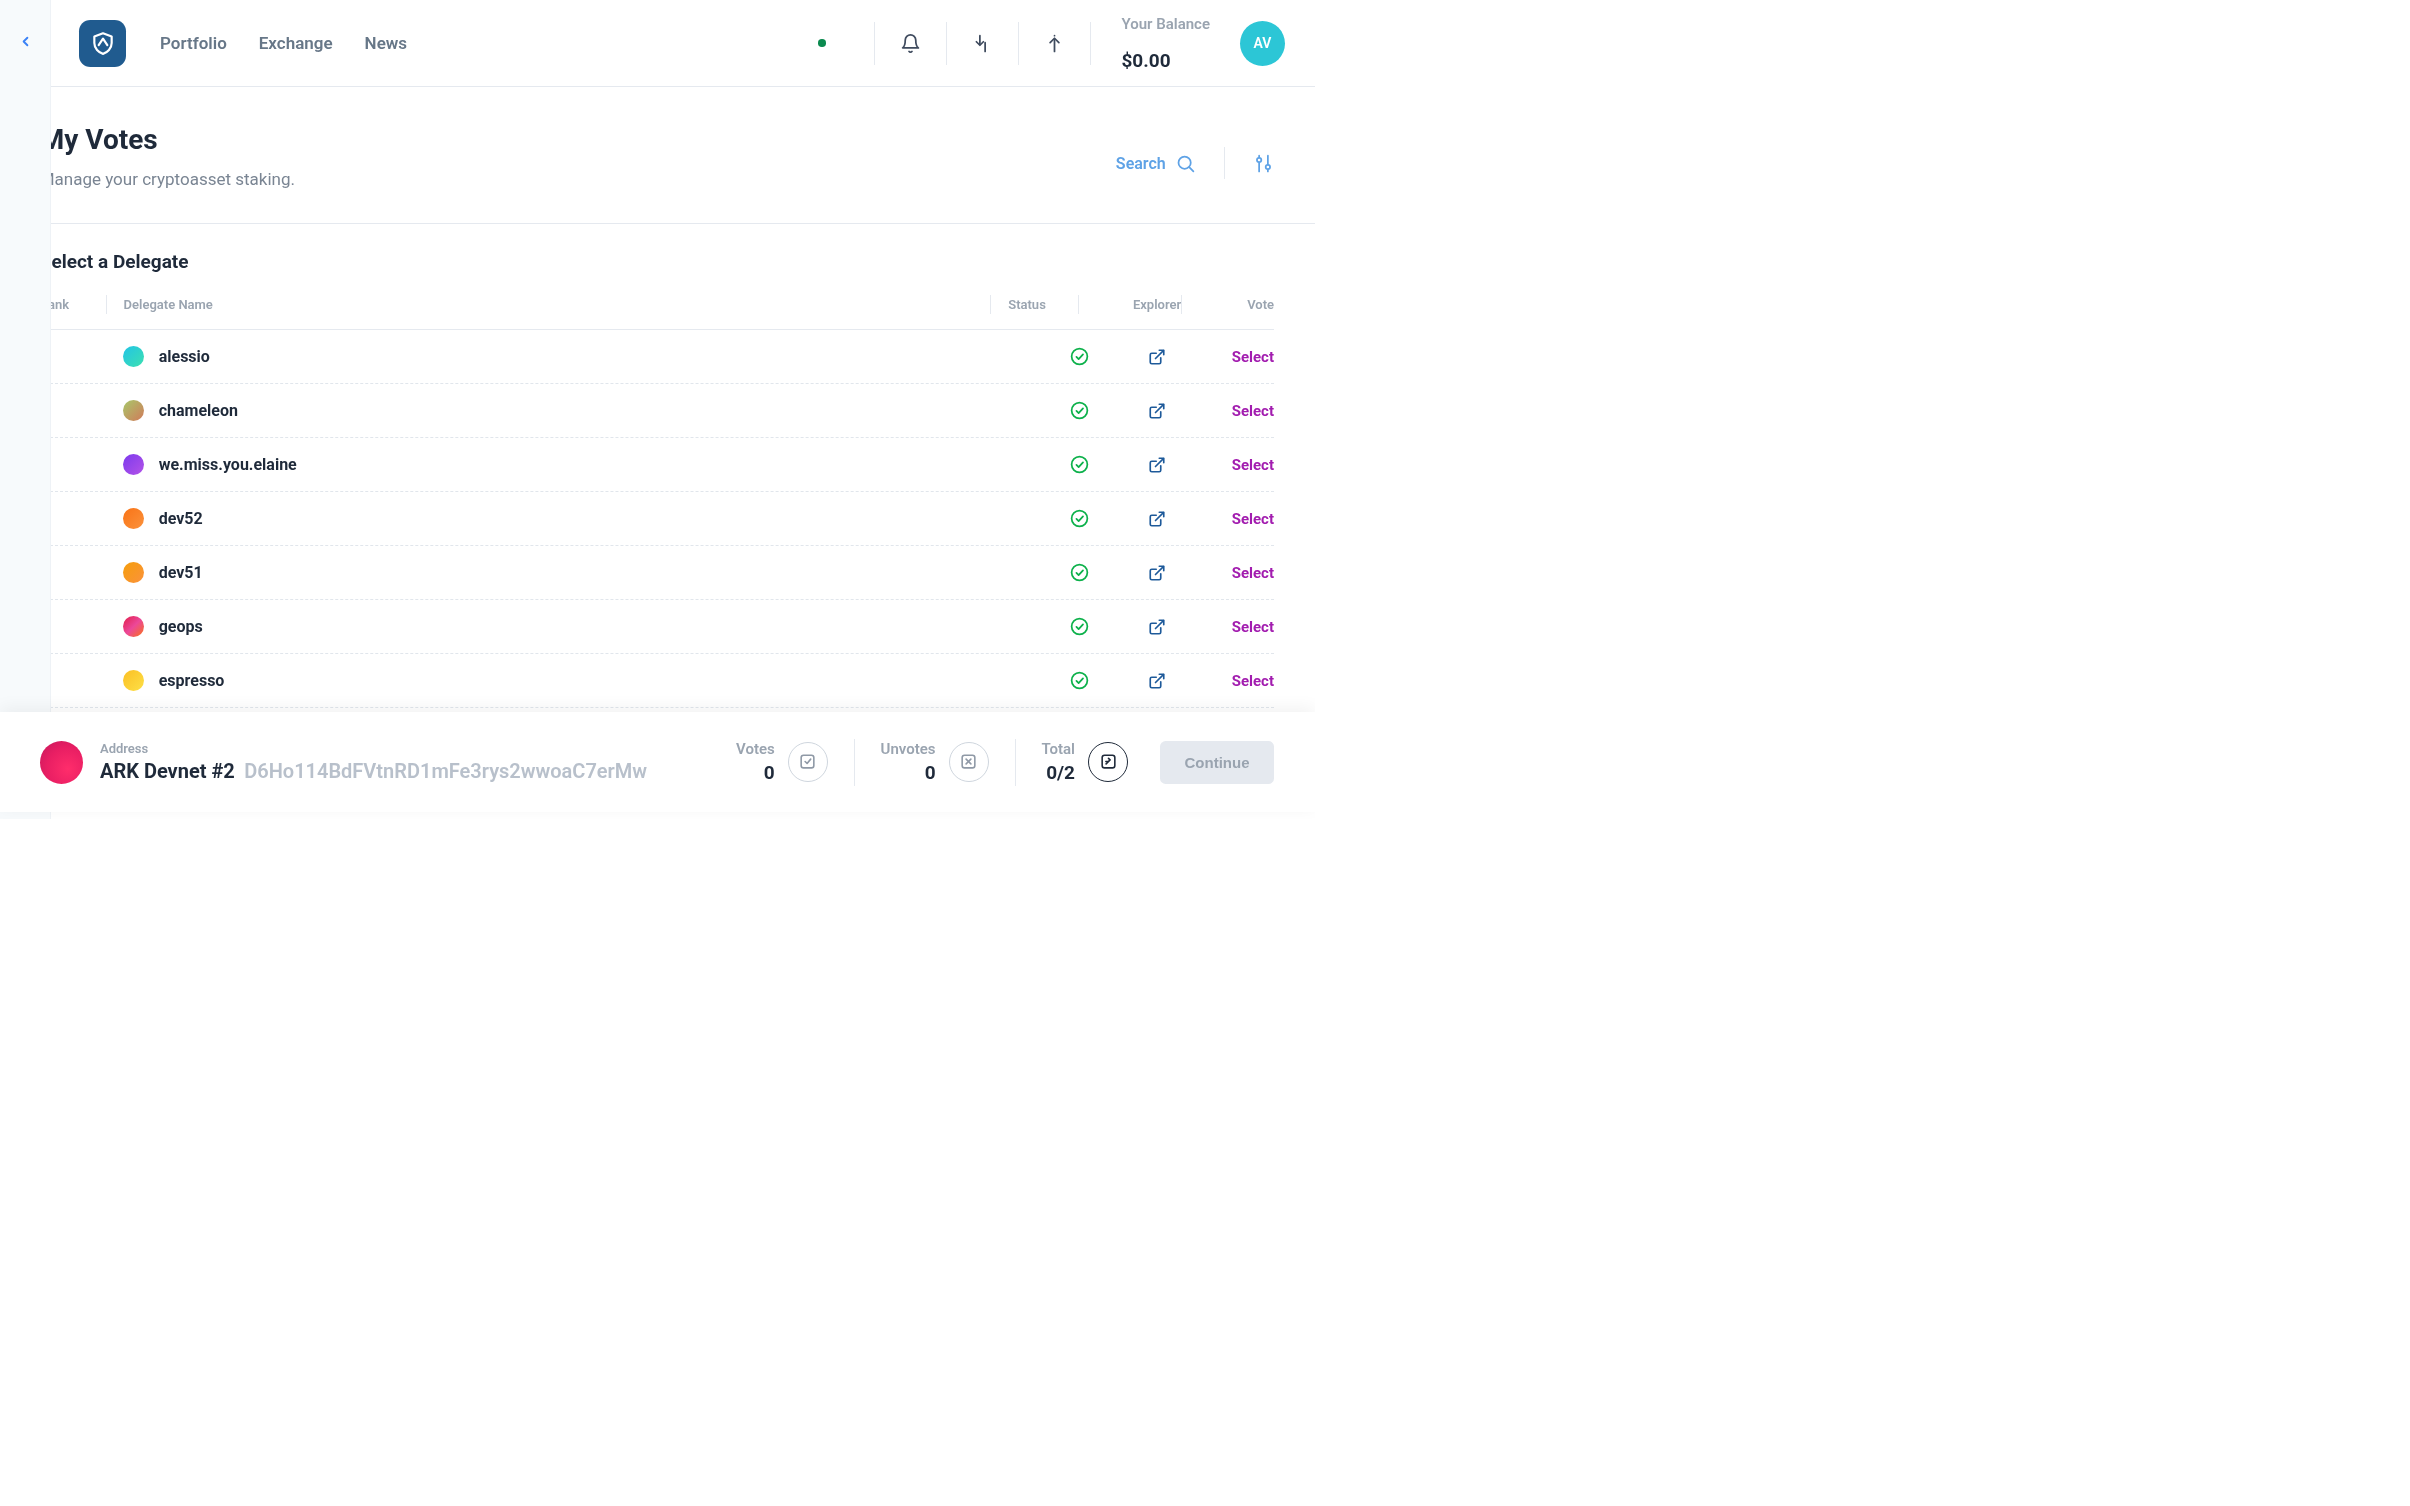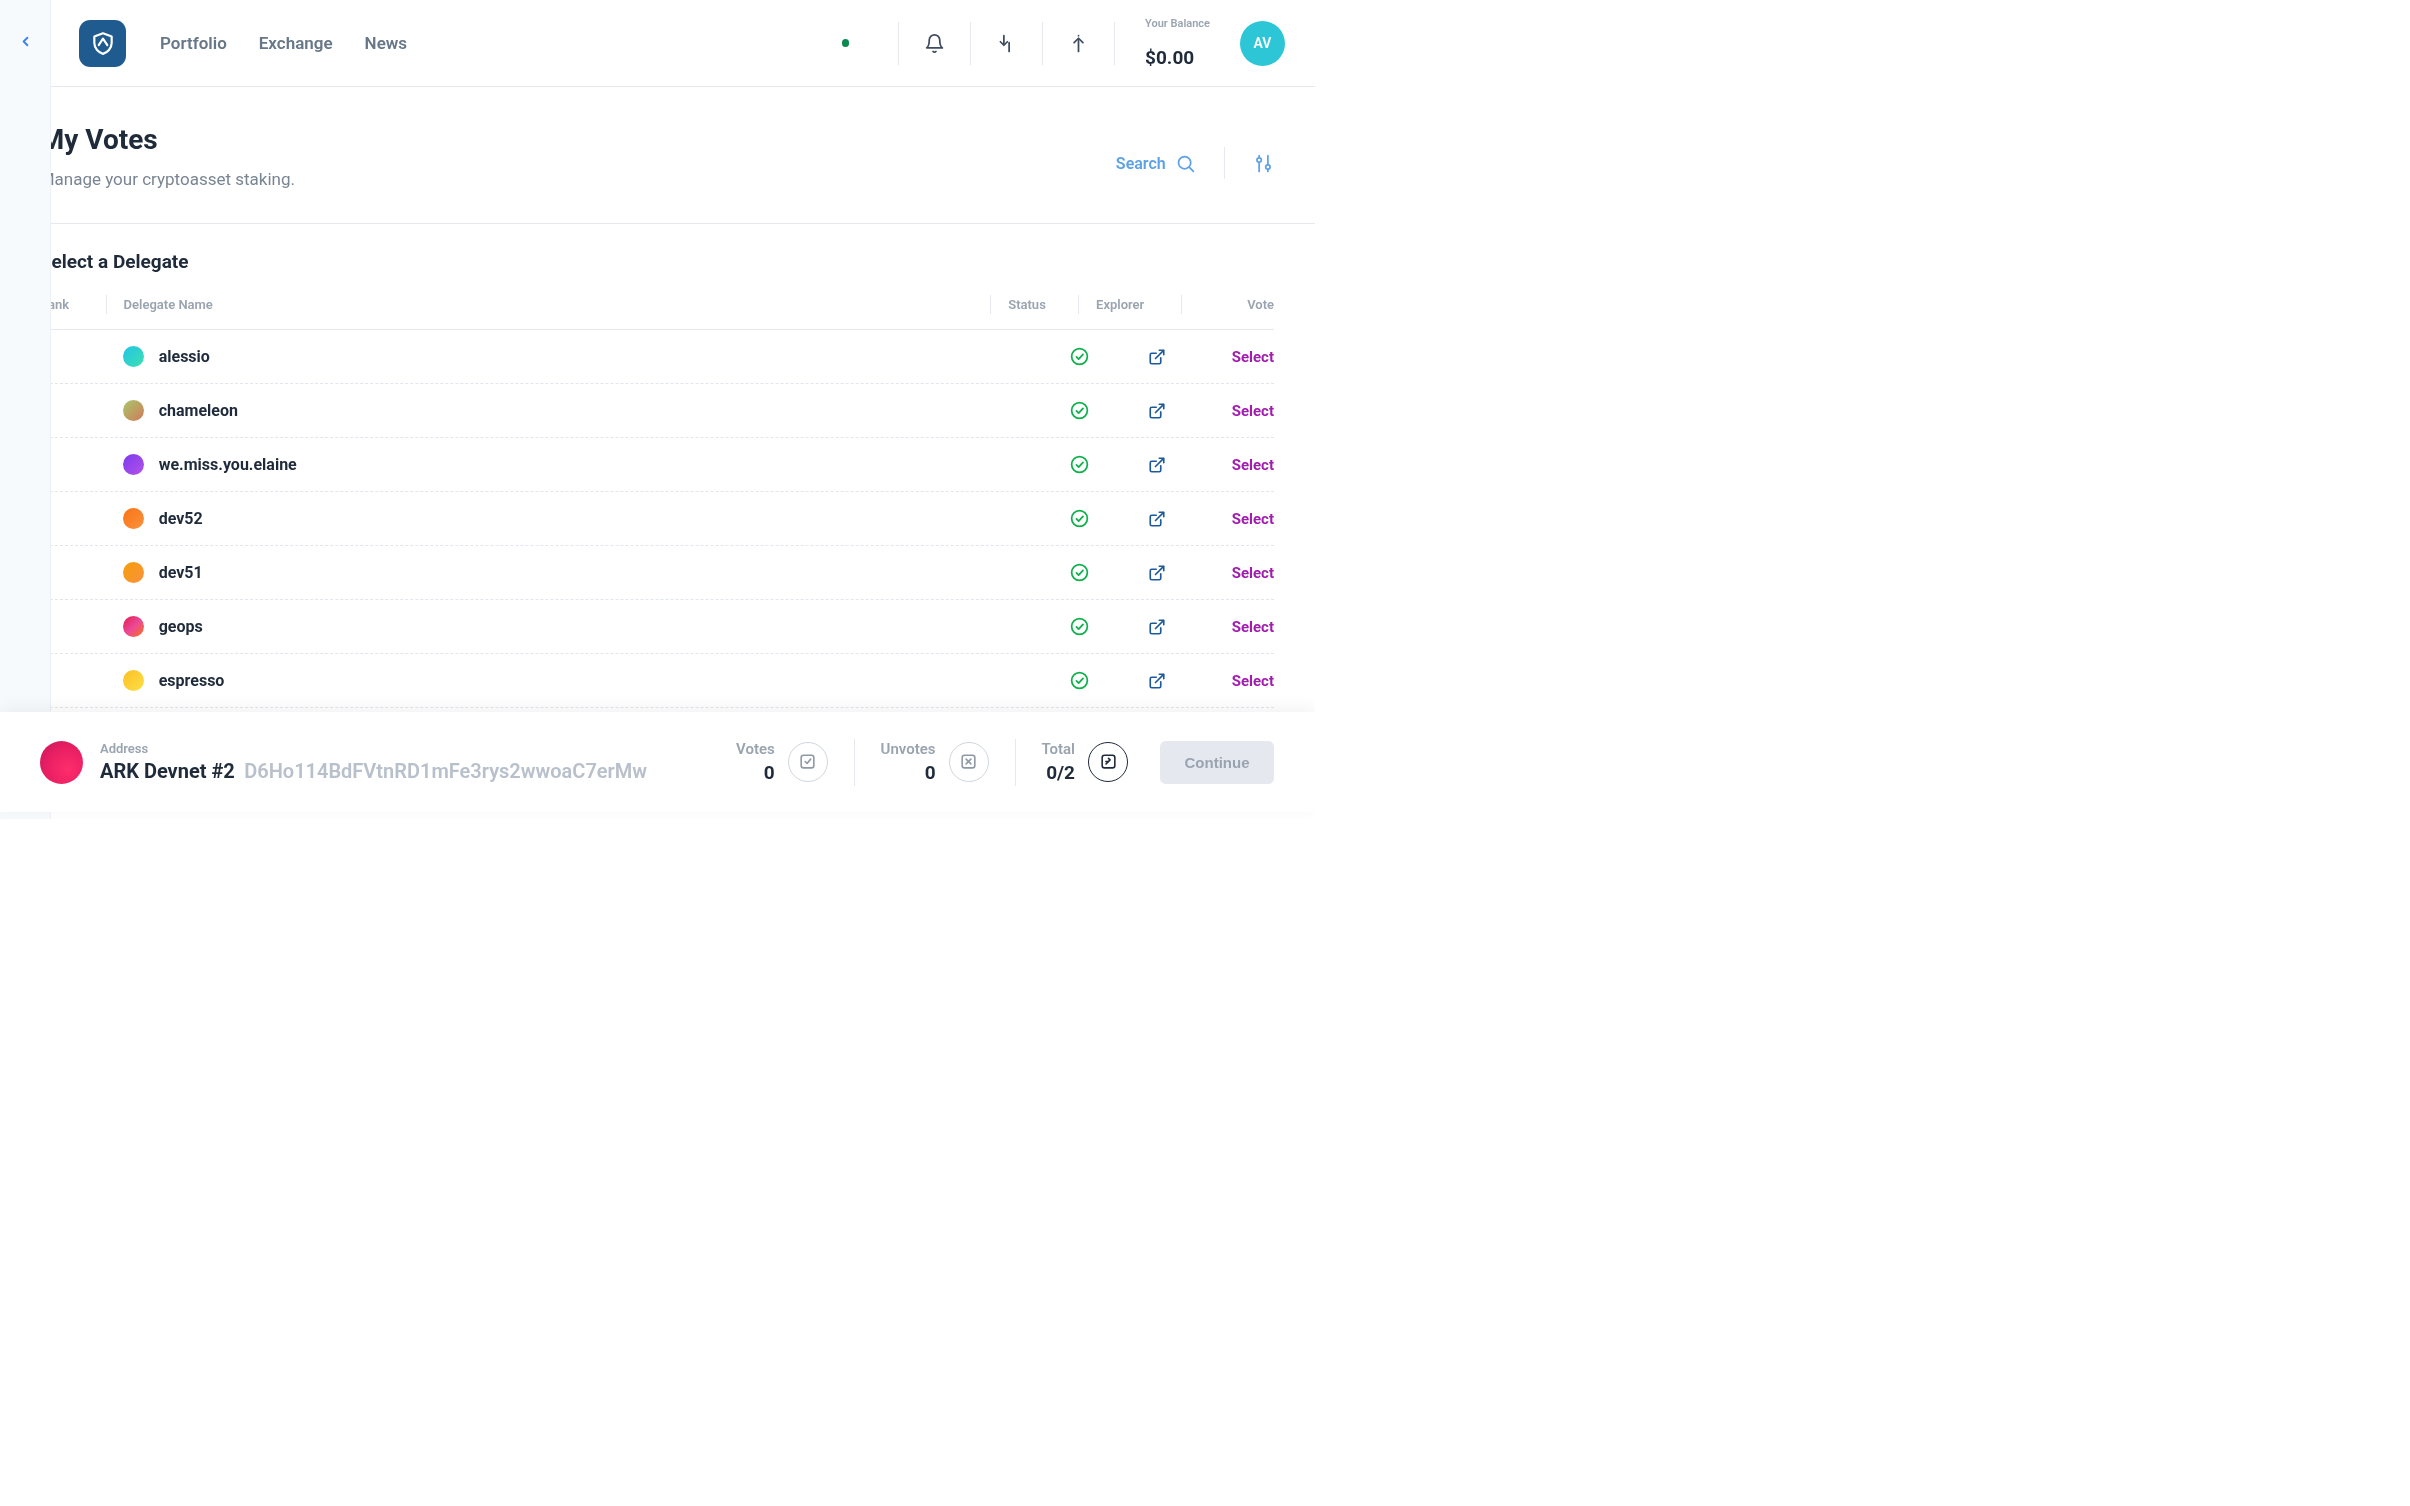--- a/index.html
+++ b/index.html
@@ -16,21 +16,21 @@
     .app-logo { width: 47px; height: 47px; border-radius: 11.3px; background: #205b8f; display: flex; align-items: center; justify-content: center; }
     .app-logo svg { width: 26px; height: 26px; color: #fff; }
     .nav-links { display: flex; gap: 32px; margin-left: 34px; }
     .nav-link { font-size: 17px; font-weight: 600; color: #677788; cursor: pointer; }
     .topbar-right { margin-left: auto; display: flex; align-items: center; }
     .status-dot { width: 7.5px; height: 7.5px; border-radius: 50%; background: #0b8a4f; margin-right: 26px; }
     .vdiv { width: 0.9px; height: 43px; background: #e5e9ef; margin: 0 22.6px; }
     .icon-btn { width: 26px; height: 26px; display: flex; align-items: center; justify-content: center; cursor: pointer; color: #3f4b5e; }
     .icon-btn svg { width: 21px; height: 21px; }
     .balance-block { margin-left: 7.5px; }
-    .balance-label { font-size: 11px; font-weight: 600; color: #9aa4b0; margin-bottom: 16px; }
+    .balance-label { font-size: 15px; font-weight: 600; color: #9aa4b0; margin-bottom: 16px; }
     .balance-value { font-size: 19px; font-weight: 700; color: #1f2a3a; }
     .avatar-button { width: 45px; height: 45px; border-radius: 50%; background: #2cc6d6; color: #fff; display: flex; align-items: center; justify-content: center; font-size: 14px; font-weight: 600; margin-left: 30px; cursor: pointer; }
     
     .content { padding: 36px 0 0; flex: 1; overflow: hidden; }
     .header-row { display: flex; align-items: flex-start; padding: 0 41px 34px 0; }
     .header-text { flex: 1; margin-left: -11.3px; }
     .page-title { font-size: 28px; font-weight: 700; color: #1f2a3a; }
     .page-subtitle { font-size: 17px; color: #7a8593; margin-top: 13px; }
     .header-actions { display: flex; align-items: center; margin-top: 24px; }
     .search-btn { display: flex; align-items: center; gap: 9.4px; color: #5ea2e6; font-size: 16px; font-weight: 600; cursor: pointer; }
@@ -40,21 +40,21 @@
     .filter-btn svg { width: 21px; height: 21px; }
     .full-divider { height: 0.9px; background: #e5e9ef; margin-left: -51px; width: calc(100% + 51px); }
     
     .section-title { font-size: 19px; font-weight: 700; color: #1f2a3a; margin: 26px 0 22.6px -11.3px; }
     .delegates-wrap { padding: 0 41px 0 0; }
     .table-header { display: flex; align-items: center; color: #9aa4b0; font-size: 13px; font-weight: 600; padding-bottom: 15px; border-bottom: 0.9px solid #e5e9ef; margin-left: -11.3px; }
     .col-rank { width: 66px; }
     .col-head-divider { width: 0.9px; height: 19px; background: #e5e9ef; margin-right: 17px; }
     .col-name { flex: 1; }
     .col-status { width: 70px; }
-    .col-explorer { width: 85px; text-align: left; }
+    .col-explorer { width: 85px; text-align: right; }
     .col-vote { width: 75px; text-align: right; }
     
     .delegate-row { display: flex; align-items: center; height: 54px; border-bottom: 0.9px dashed #e1e6ec; margin-left: -11.3px; }
     .rank-num { width: 83px; font-size: 16px; font-weight: 700; color: #1f2a3a; }
     .d-avatar { width: 21px; height: 21px; border-radius: 50%; margin-right: 15px; }
     .d-name { font-size: 16px; font-weight: 700; color: #1f2a3a; flex: 1; }
     .status-cell { width: 70px; display: flex; justify-content: center; }
     .status-check { width: 21px; height: 21px; color: #0db14b; }
     .status-check svg { width: 21px; height: 21px; }
     .explorer-cell { width: 85px; display: flex; justify-content: center; cursor: pointer; }

